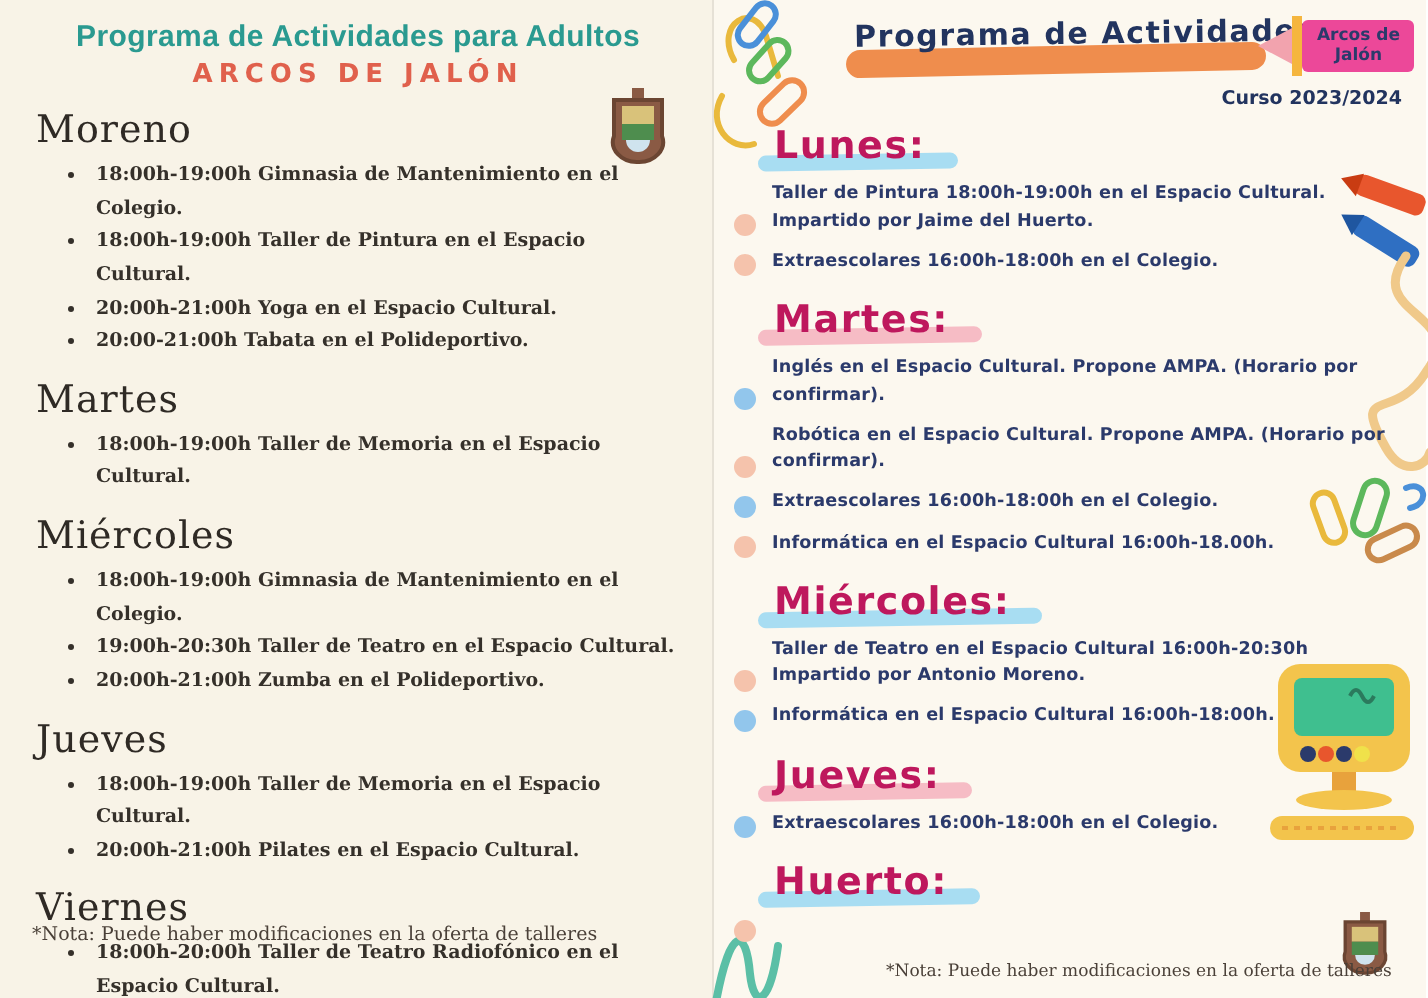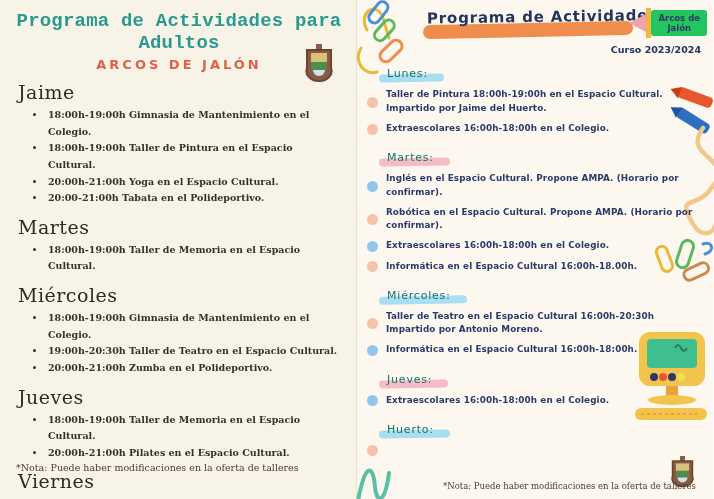--- a/index.html
+++ b/index.html
@@ -4,21 +4,21 @@
 <style>
   html,body{margin:0;padding:0;background:#ffffff;}
   #canvas{position:relative;width:714px;height:499px;overflow:hidden;display:flex;
           font-family:"DejaVu Sans",sans-serif;}
 
   
   .left-page{position:relative;width:357px;height:499px;background:#f8f3e7;
              box-sizing:border-box;padding:8px 14px 6px 16px;
              border-right:1px solid rgba(0,0,0,0.07);}
   .lp-title{margin:2px 0 0 0;text-align:center;color:#2a9a90;
-            font-family:Liberation Mono, monospace;font-weight:bold;font-size:19px;letter-spacing:0.2px;}
+            font-family:Liberation Sans, sans-serif;font-weight:bold;font-size:15px;letter-spacing:0.2px;}
   .lp-sub{margin:3px 0 0 0;text-align:center;color:#e0604c;font-weight:bold;
           font-size:13px;letter-spacing:3px;}
   .crest{position:absolute;}
   .crest-left{top:44px;right:22px;width:30px;height:40px;}
   .lday{margin-top:9px;}
   .lday-title{font-family:"DejaVu Serif",serif;font-size:19px;color:#2f2a25;
               font-weight:500;margin:0 0 2px 2px;letter-spacing:0.5px;}
   .lday-list{margin:4px 0 2px 0;padding-left:30px;}
   .lday-list li{font-family:"DejaVu Serif",serif;font-weight:bold;font-size:9.5px;
                 color:#35302a;line-height:1.75;padding-left:2px;}
@@ -31,33 +31,33 @@
   .right-header{position:relative;height:58px;}
   .right-title-wrap{position:absolute;left:70px;top:8px;width:200px;}
   .rp-title{position:relative;z-index:2;font-size:15px;font-weight:bold;color:#22345f;
             letter-spacing:0.8px;transform:rotate(-0.8deg);white-space:nowrap;}
   .title-hl{position:absolute;z-index:1;left:-4px;right:-6px;top:15px;height:14px;
             background:#ef8d4d;border-radius:8px;transform:rotate(-1.2deg);}
   .pen{position:absolute;right:6px;top:8px;display:flex;align-items:center;z-index:3;}
   .pen-tip{width:0;height:0;border-top:9px solid transparent;border-bottom:9px solid transparent;
            border-right:17px solid #f2a3ae;}
   .pen-band{width:5px;height:30px;background:#f5b63e;}
-  .pen-body{background:#22c55e;border-radius:3px;padding:3px 7px;font-size:8.5px;
+  .pen-body{background:#ec4899;border-radius:3px;padding:3px 7px;font-size:8.5px;
             line-height:1.2;color:#2b3a6b;font-weight:bold;text-align:center;}
   .pen-body span{display:block;}
   .curso{position:absolute;right:12px;top:44px;font-size:9.5px;font-weight:bold;color:#22345f;}
 
   .right-days{position:relative;z-index:2;padding:0 14px 0 10px;}
   .rday{margin-bottom:2px;}
   .rday-head{position:relative;display:inline-block;margin:4px 0 7px 20px;}
   .rday-bar{position:absolute;left:-8px;right:-16px;bottom:-1px;height:8px;border-radius:5px;
             transform:rotate(-1deg);z-index:0;}
-  .rday-name{position:relative;z-index:1;font-size:11px;font-weight:normal;color:#0f766e;
+  .rday-name{position:relative;z-index:1;font-size:19px;font-weight:bold;color:#be185d;
              letter-spacing:0.8px;}
-  .ritem{display:flex;align-items:center;margin:0 0 6.5px 0;}
+  .ritem{display:flex;align-items:flex-end;margin:0 0 6.5px 0;}
   .rdot{flex:0 0 auto;width:11px;height:11px;border-radius:50%;margin:1px 8px 0 0;}
   .rtext{font-size:8.8px;font-weight:bold;line-height:1.55;color:#2b3a6b;letter-spacing:0.1px;}
   .right-note{position:absolute;left:86px;bottom:8px;font-family:"DejaVu Serif",serif;
               font-size:8.5px;color:#4a4038;z-index:3;}
   .crest-right{bottom:10px;right:18px;width:25px;height:33px;}
 
   
   .doodle{position:absolute;z-index:1;}
   .doodle-clips-tl{left:-4px;top:-4px;width:62px;height:84px;}
   .doodle-crayons{right:-4px;top:86px;width:62px;height:170px;}
@@ -77,21 +77,21 @@
     <svg class="crest crest-left" viewBox="0 0 30 40">
       <rect x="12" y="0" width="6" height="6" fill="#8a5a44"></rect>
       <path d="M3 6 h24 v18 a12 10 0 0 1 -12 13 a12 10 0 0 1 -12 -13 z" fill="#8a5a44" stroke="#6b4532" stroke-width="2"></path>
       <rect x="7" y="9" width="16" height="9" fill="#d9c27a"></rect>
       <rect x="7" y="18" width="16" height="8" fill="#4e8d4e"></rect>
       <path d="M9 26 h12 a6 6 0 0 1 -12 0 z" fill="#cfe3ee"></path>
     </svg>
 
     <div id="left-days">
   <div class="lday">
-    <div class="lday-title day-title">Jaime</div>
+    <div class="lday-title day-title">Moreno</div>
     <ul class="lday-list day-list">
             <li>18:00h-19:00h Gimnasia de Mantenimiento en el Colegio.</li>
             <li>18:00h-19:00h Taller de Pintura en el Espacio Cultural.</li>
             <li>20:00h-21:00h Yoga en el Espacio Cultural.</li>
             <li>20:00-21:00h Tabata en el Polideportivo.</li>
           </ul>
   </div>
 
   <div class="lday">
     <div class="lday-title day-title">Martes</div>

